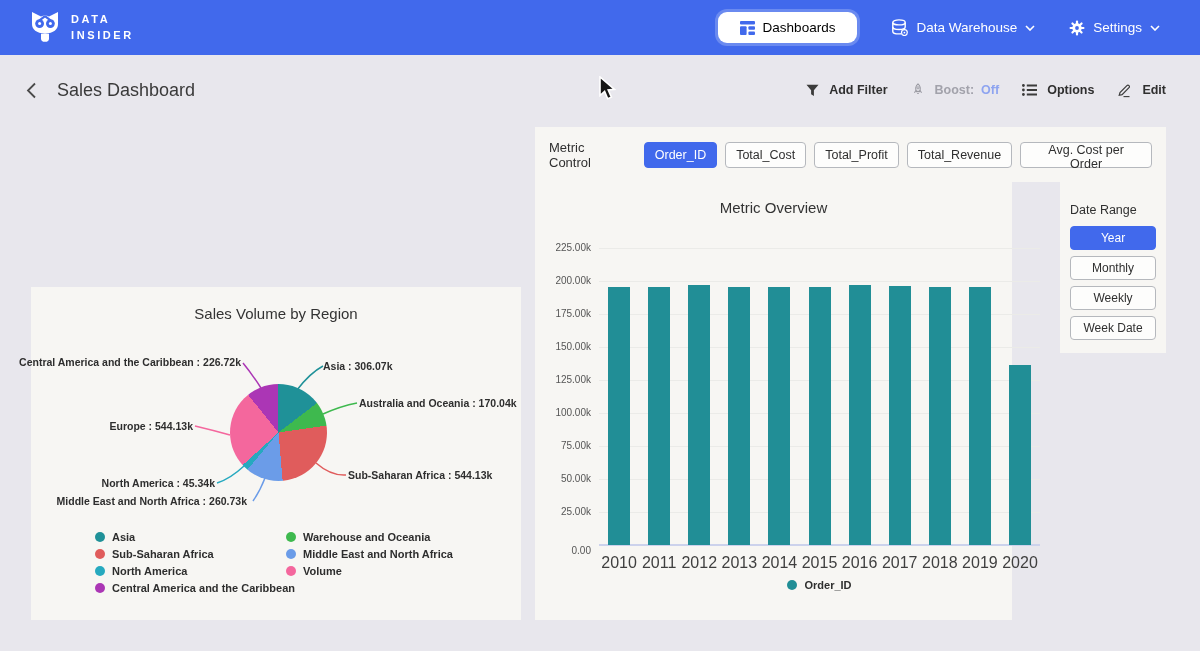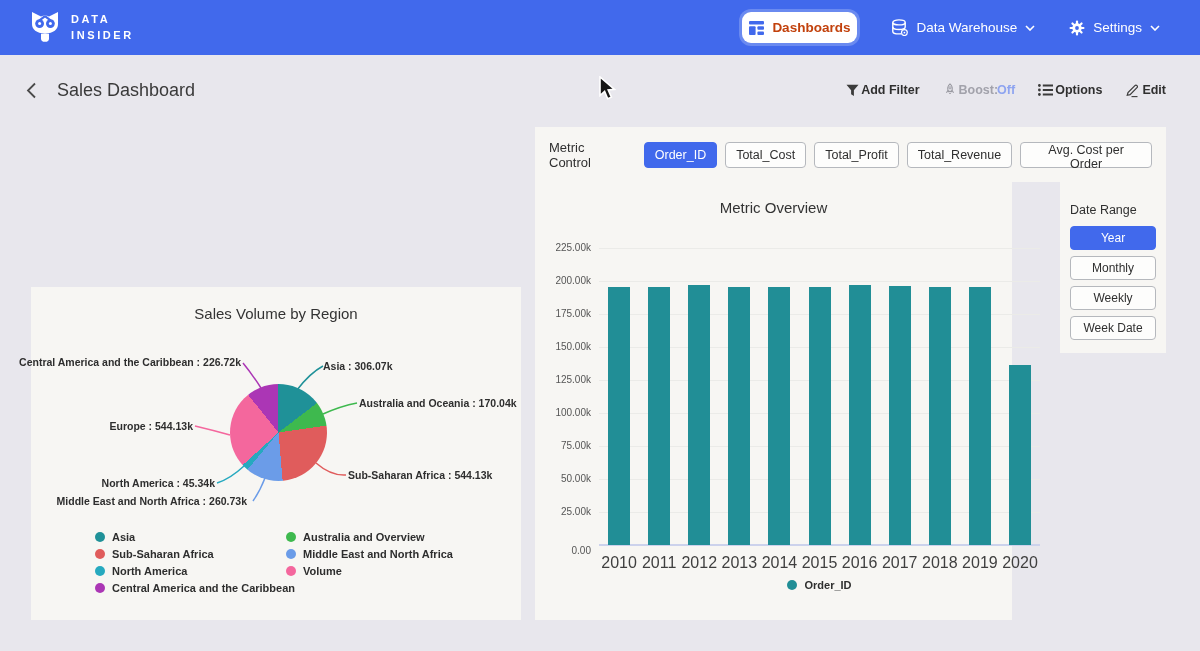--- a/index.html
+++ b/index.html
@@ -5,29 +5,29 @@
   *{margin:0;padding:0;box-sizing:border-box}
   body{width:1200px;height:651px;font-family:"Liberation Sans",sans-serif;background:#e8e7ed;overflow:hidden}
   .app{position:relative;width:1200px;height:651px;background:#e8e7ed}
   button{font-family:inherit;background:none;border:none;cursor:pointer}
 
   
   .navbar{position:absolute;left:0;top:0;width:1200px;height:55px;background:#4169ec;display:flex;align-items:center;padding:0 40px 0 30px;z-index:5}
   .brand{display:flex;align-items:center;gap:11px}
   .brand-text{color:#fff;font-size:11px;font-weight:700;letter-spacing:2.6px;line-height:1.4}
   .nav-right{margin-left:auto;display:flex;align-items:center;gap:34px}
-  .pill{display:flex;align-items:center;gap:8px;background:#fff;border-radius:9px;padding:8px 7px;color:#c2410c;font-size:13.5px;font-weight:700;box-shadow:0 0 0 3px rgba(255,255,255,.22)}
+  .pill{display:flex;align-items:center;gap:8px;background:#fff;border-radius:9px;padding:8px 22px;color:#000000;font-size:13.5px;font-weight:400;box-shadow:0 0 0 3px rgba(255,255,255,.22)}
   .nav-item{display:flex;align-items:center;gap:8px;color:#fff;font-size:13.5px;font-weight:500}
 
   
   .page-header{position:absolute;left:0;top:55px;width:1200px;height:70px;display:flex;align-items:center;padding:0 34px 0 26px}
   .back-btn{display:flex;align-items:center;margin-right:20px}
   .page-title{font-size:18px;font-weight:500;color:#3a3a3a}
   .header-actions{margin-left:auto;display:flex;align-items:center;gap:23px}
-  .h-action{display:flex;align-items:center;gap:2px;font-size:12.5px;font-weight:700;color:#2f2f2f}
+  .h-action{display:flex;align-items:center;gap:10px;font-size:12.5px;font-weight:700;color:#2f2f2f}
   .boost .boost-label{color:#a2a2ab;font-weight:700}
   .boost .boost-state{color:#8ea4f0;font-weight:700;margin-left:-3px}
 
   
   .panel{position:absolute;background:#f7f6f3}
   .kpi-row{position:absolute;left:31px;top:127px;width:490px;height:146px;display:flex;gap:14px}
   .kpi-card{width:154px;height:146px;background:#f6f5f3;display:flex;flex-direction:column;align-items:center;justify-content:center;gap:16px}
   .kpi-label{font-size:15.5px;font-weight:500;color:#3f3f3f}
   .kpi-value{font-size:34px;font-weight:700;color:#3b3b3b;letter-spacing:1px}
 
@@ -308,21 +308,21 @@
     <div class="plabel pl-na">North America : 45.34k</div>
     <div class="plabel pl-eur">Europe : 544.13k</div>
     <div class="plabel pl-cac">Central America and the Caribbean : 226.72k</div>
     <div class="pie-legend">
         <div class="legend-item">
           <span class="dot" style="background: rgb(31, 145, 152);"></span>
           <span class="legend-label">Asia</span>
         </div>
         <div class="legend-item">
           <span class="dot" style="background: rgb(62, 185, 78);"></span>
-          <span class="legend-label">Australia and Overview</span>
+          <span class="legend-label">Warehouse and Oceania</span>
         </div>
         <div class="legend-item">
           <span class="dot" style="background: rgb(224, 92, 92);"></span>
           <span class="legend-label">Sub-Saharan Africa</span>
         </div>
         <div class="legend-item">
           <span class="dot" style="background: rgb(107, 156, 232);"></span>
           <span class="legend-label">Middle East and North Africa</span>
         </div>
         <div class="legend-item">

